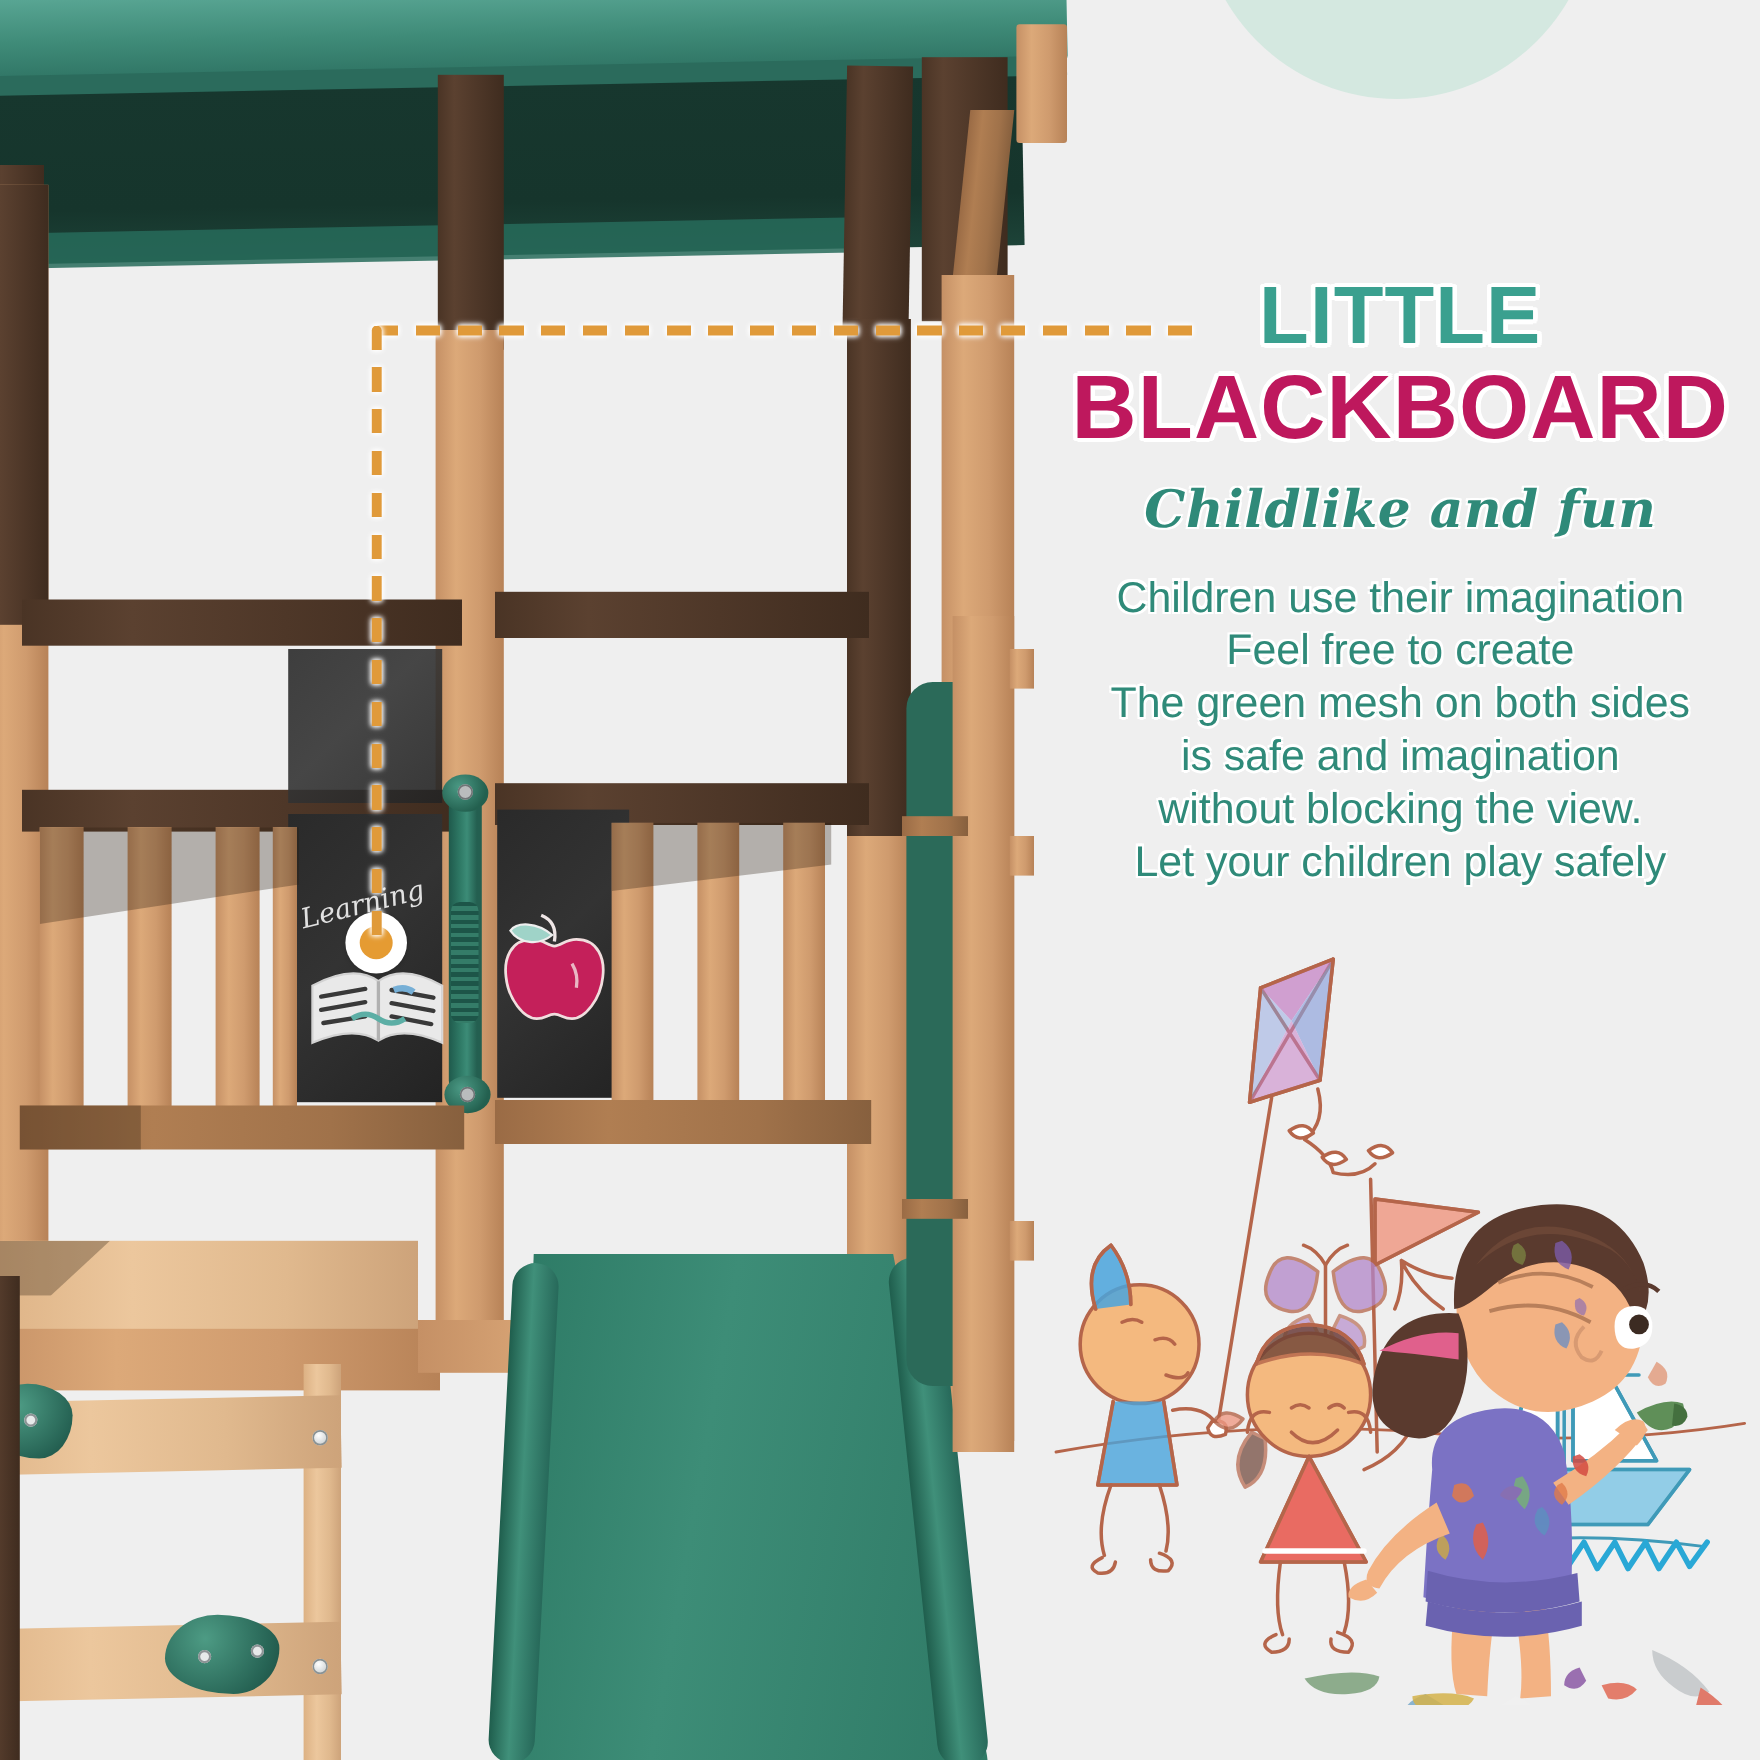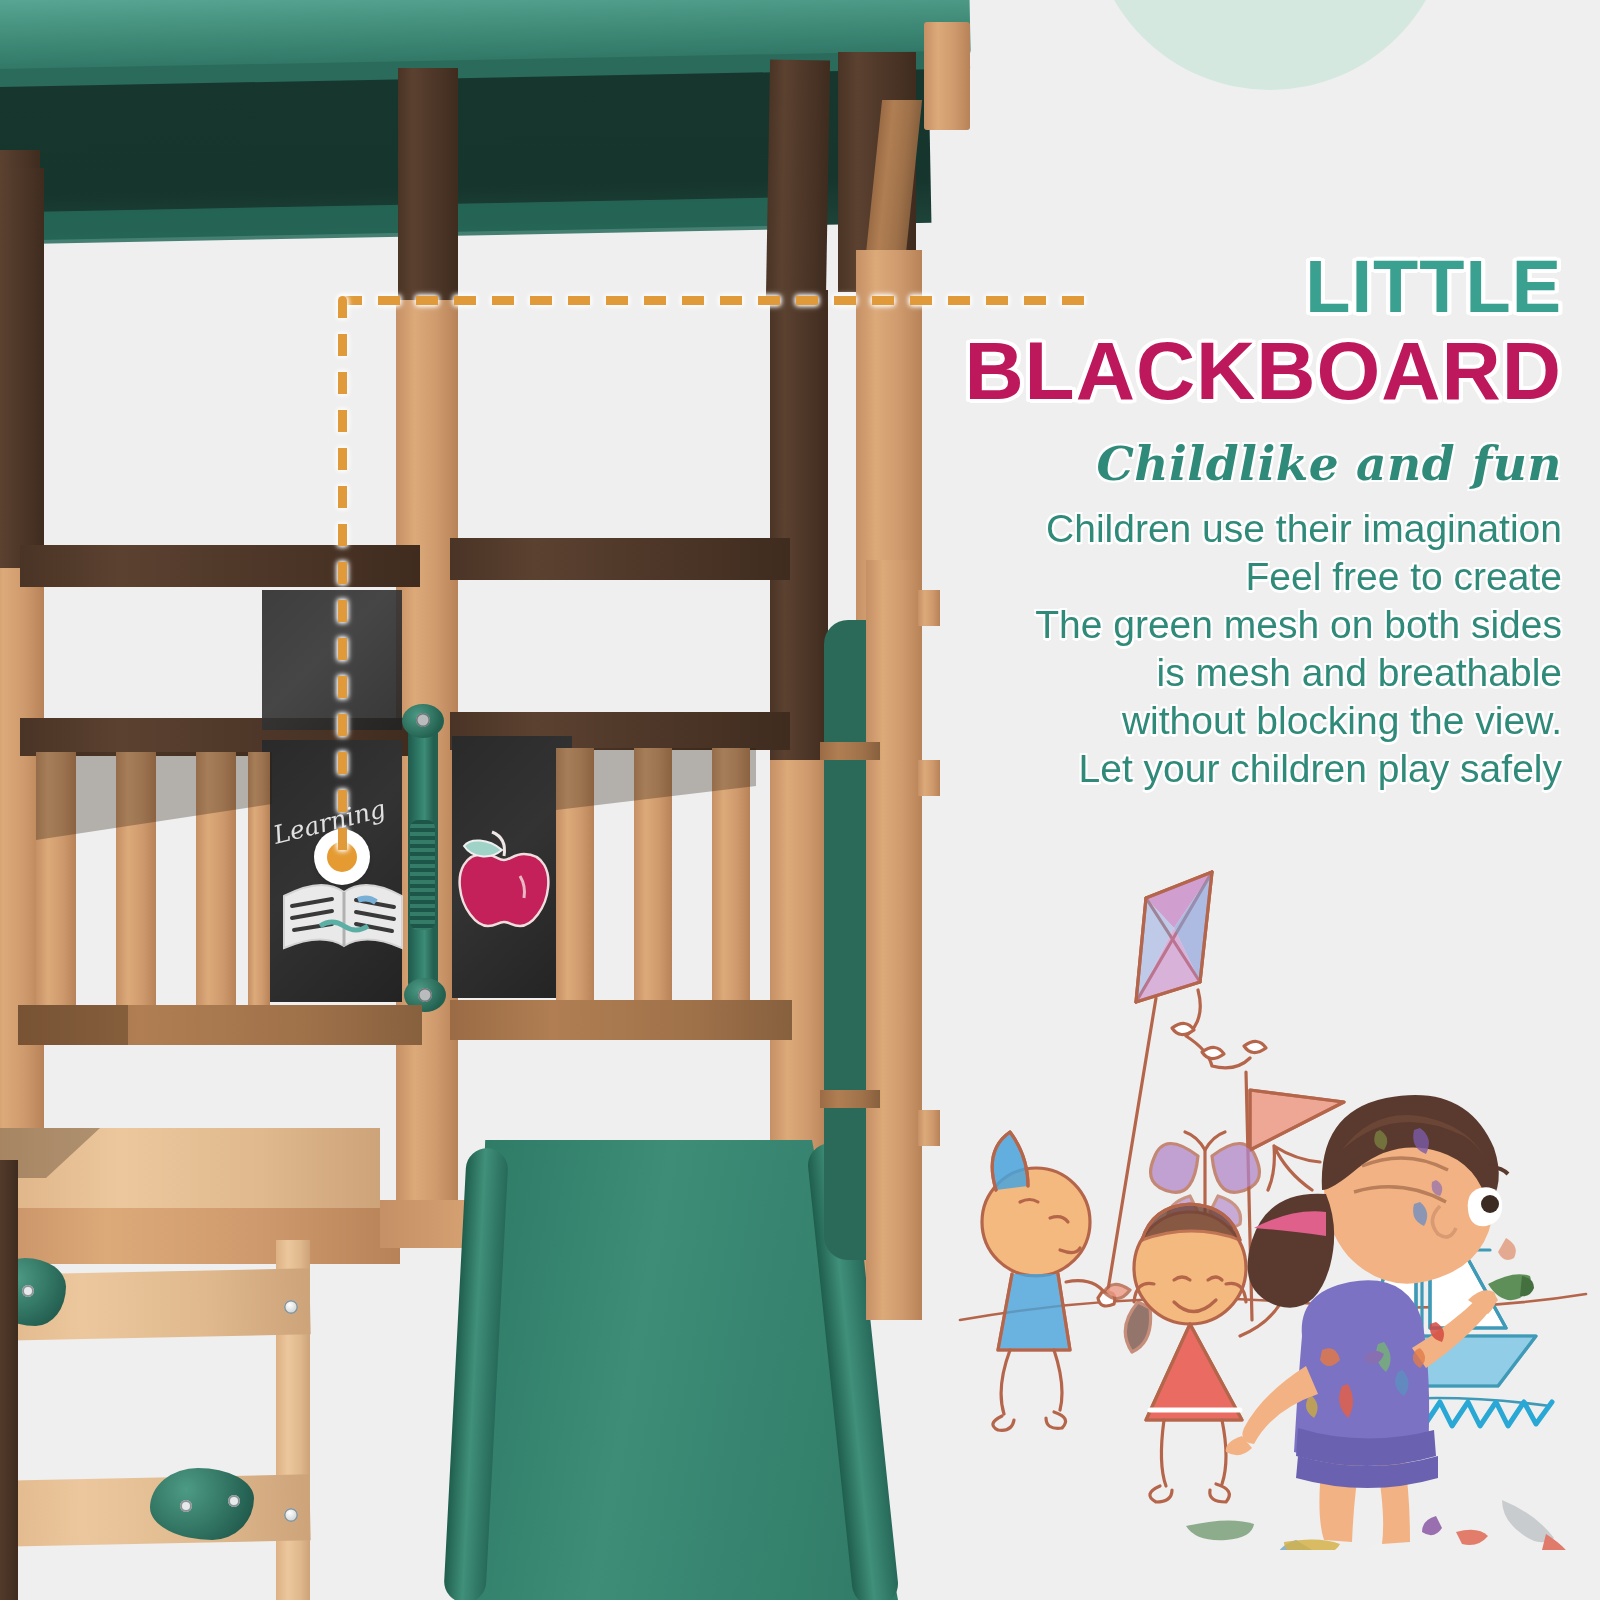--- a/index.html
+++ b/index.html
@@ -70,32 +70,32 @@
       filter:drop-shadow(0 0 2.5px #fff) drop-shadow(0 0 2.5px #fff);}
   .dash-v{position:absolute;width:9px;border-radius:5px;
       background:repeating-linear-gradient(180deg,#e09a3a 0 22px,rgba(0,0,0,0) 22px 38px);
       filter:drop-shadow(0 0 2.5px #fff) drop-shadow(0 0 2.5px #fff);}
   .dot{position:absolute;width:56px;height:56px;border-radius:50%;background:#fff;
        display:flex;align-items:center;justify-content:center;
        box-shadow:0 1px 4px rgba(0,0,0,.18);}
   .dot i{display:block;width:30px;height:30px;border-radius:50%;background:#e59b32;}
 
   
-  .textcol{position:absolute;left:932px;top:250px;width:630px;text-align:right;}
+  .textcol{position:absolute;left:958px;top:250px;width:630px;text-align:center;}
   .t-line1,.t-line2{font-weight:bold;letter-spacing:1px;line-height:1.0;
       text-shadow:
         -3px -3px 0 #fff, 3px -3px 0 #fff, -3px 3px 0 #fff, 3px 3px 0 #fff,
         -4px 0 0 #fff, 4px 0 0 #fff, 0 -4px 0 #fff, 0 4px 0 #fff,
         -4px -2px 0 #fff, 4px -2px 0 #fff, -4px 2px 0 #fff, 4px 2px 0 #fff;}
   .t-line1{font-size:74px;color:#3aa08f;}
   .t-line2{font-size:82px;color:#be185d;margin-top:6px;}
   .t-sub{font-family:"DejaVu Serif",serif;font-style:italic;font-weight:bold;
       font-size:47px;color:#2f8a79;margin-top:24px;letter-spacing:.5px;
       text-shadow:-2px -2px 0 #fff,2px -2px 0 #fff,-2px 2px 0 #fff,2px 2px 0 #fff;}
-  .t-body{margin-top:14px;}
+  .t-body{margin-top:29px;}
   .t-body p{margin:0;font-size:39px;line-height:1.23;color:#2f8a79;
       text-shadow:-2px -2px 0 #fff,2px -2px 0 #fff,-2px 2px 0 #fff,2px 2px 0 #fff,
                   0 -2.5px 0 #fff,0 2.5px 0 #fff;}
 
   
   .illus{position:absolute;left:950px;top:850px;width:640px;height:700px;}
 
   .shadow-band{position:absolute;background:rgba(40,25,12,.30);}
 </style>
 </head>
@@ -231,21 +231,21 @@
   <div class="dash-v" style="left:338px;top:296px;height:560px;"></div>
 
   <div class="textcol">
     <div class="t-line1">LITTLE</div>
     <div class="t-line2">BLACKBOARD</div>
     <div class="t-sub">Childlike and fun</div>
     <div class="t-body">
       <p>Children use their imagination</p>
       <p>Feel free to create</p>
       <p>The green mesh on both sides</p>
-      <p>is mesh and breathable</p>
+      <p>is safe and imagination</p>
       <p>without blocking the view.</p>
       <p>Let your children play safely</p>
     </div>
   </div>
 
   <div class="illus">
     <svg viewBox="0 0 640 700" width="640" height="700">
       <g fill="none" stroke="#b5654a" stroke-width="3.2" stroke-linecap="round" stroke-linejoin="round">
 
         <g>

